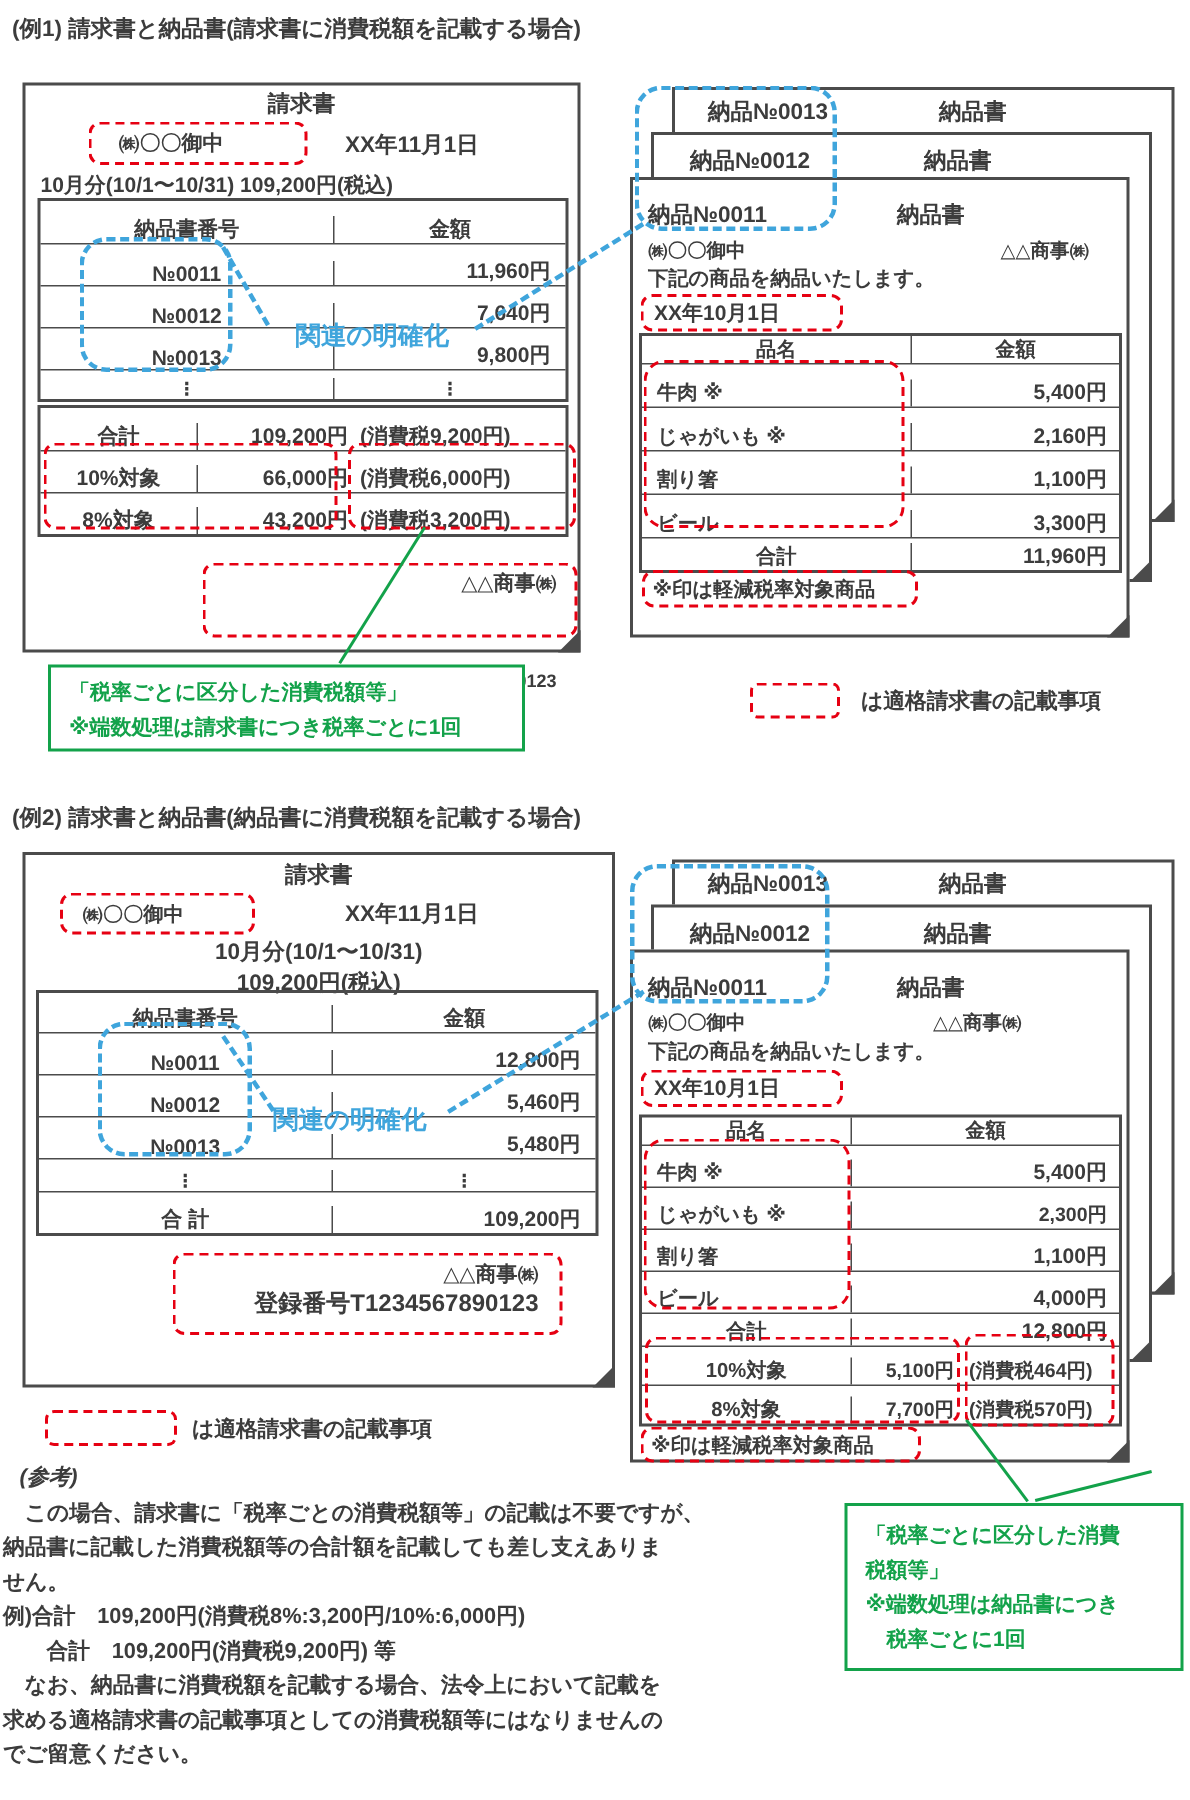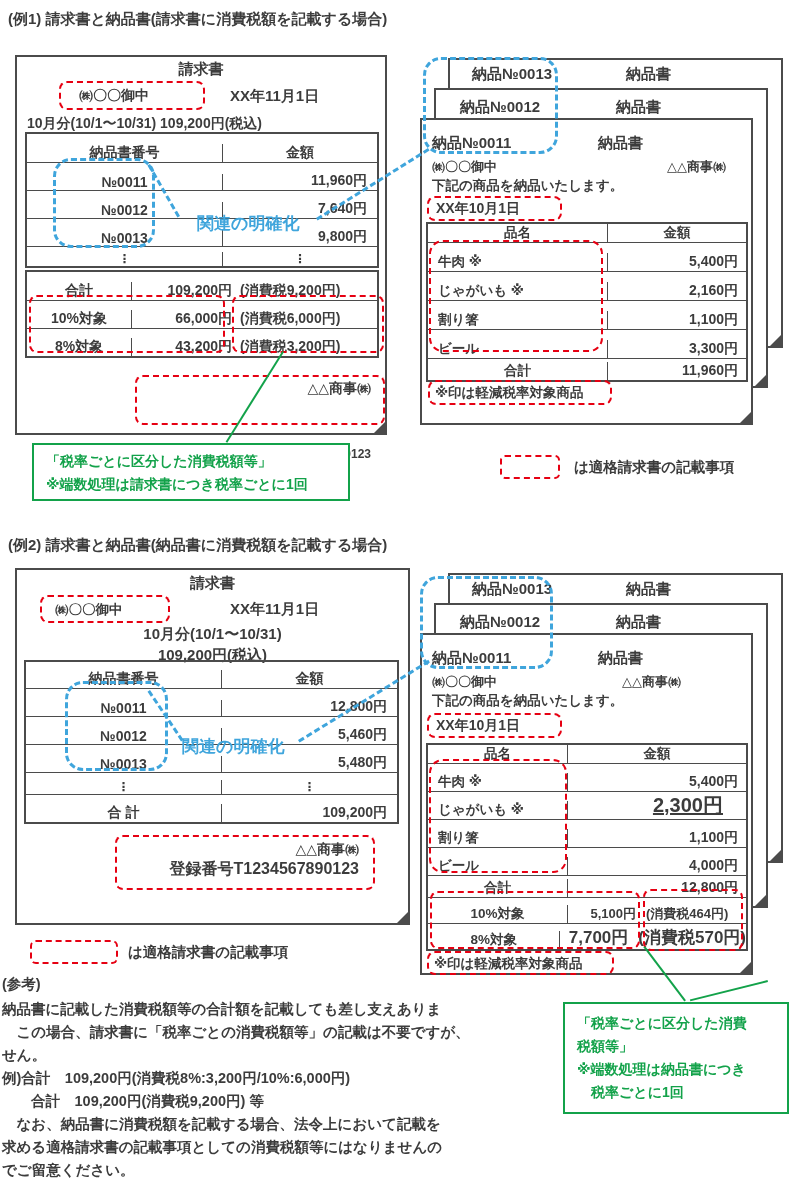--- a/index.html
+++ b/index.html
@@ -232,21 +232,21 @@
       <div class="tr f" style="height:18px;">
         <div class="tc dv ct" style="width:140px;">品名</div>
         <div class="tc ct" style="flex:1;">金額</div>
       </div>
       <div class="tr" style="height:28px;">
         <div class="tc dv" style="width:140px;padding-left:10px;">牛肉  ※</div>
         <div class="tc rg" style="flex:1;padding-right:8px;font-size:14px;">5,400円</div>
       </div>
       <div class="tr" style="height:28px;">
         <div class="tc dv" style="width:140px;padding-left:10px;">じゃがいも ※</div>
-        <div class="tc rg" style="flex:1;padding-right:23px;font-size:20px;text-decoration:underline;">2,300円</div>
+        <div class="tc rg" style="flex:1;padding-right:8px;font-size:13px;">2,300円</div>
       </div>
       <div class="tr" style="height:28px;">
         <div class="tc dv" style="width:140px;padding-left:10px;">割り箸</div>
         <div class="tc rg" style="flex:1;padding-right:8px;font-size:14px;">1,100円</div>
       </div>
       <div class="tr" style="height:28px;">
         <div class="tc dv" style="width:140px;padding-left:10px;">ビール</div>
         <div class="tc rg" style="flex:1;padding-right:8px;font-size:14px;">4,000円</div>
       </div>
       <div class="tr" style="height:22px;">
@@ -255,21 +255,21 @@
       </div>
       <div class="tr" style="height:26px;">
         <div class="tc dv ct" style="width:140px;">10%対象</div>
         <div class="tc" style="flex:1;font-size:13px;">
           <span class="amt" style="width:68px;">5,100円</span>
           <span class="tax" style="margin-left:10px;">(消費税464円)</span>
         </div>
       </div>
       <div class="tr" style="height:26px;">
         <div class="tc dv ct" style="width:140px;">8%対象</div>
-        <div class="tc" style="flex:1;font-size:17px;">
+        <div class="tc" style="flex:1;font-size:13px;">
           <span class="amt" style="width:68px;">7,700円</span>
           <span class="tax" style="margin-left:10px;">(消費税570円)</span>
         </div>
       </div>
     </div>
 
     <div class="rdash" style="left:7px;top:124px;width:138px;height:114px;border-radius:14px;"></div>
     <div class="rdash" style="left:8px;top:256px;width:210px;height:58px;"></div>
     <div class="rdash" style="left:221px;top:254px;width:100px;height:62px;"></div>
     <div class="rdash" style="left:5px;top:316px;width:187px;height:24px;"></div>
@@ -288,24 +288,24 @@
 
   <div class="ln gl" style="left:645px;top:946px;width:68px;transform:rotate(53deg);"></div>
   <div class="ln gl" style="left:768px;top:982px;width:80px;transform:rotate(166deg);"></div>
   <div class="gbox" style="left:563px;top:1002px;width:226px;height:112px;padding:8px 12px;font-size:14px;line-height:23px;">
     <div>「税率ごとに区分した消費</div>
     <div>税額等」</div>
     <div>※端数処理は納品書につき</div>
     <div>　税率ごとに1回</div>
   </div>
 
-  <div class="txt" style="left:2px;top:975px;font-size:14.5px;">(参考)</div>
+  <div class="txt" style="left:13px;top:975px;font-size:14.5px;font-style:italic;">(参考)</div>
   <div style="position:absolute;left:2px;top:998px;width:560px;font-size:14.5px;line-height:23px;">
+    <div>　この場合、請求書に「税率ごとの消費税額等」の記載は不要ですが、</div>
     <div>納品書に記載した消費税額等の合計額を記載しても差し支えありま</div>
-    <div>　この場合、請求書に「税率ごとの消費税額等」の記載は不要ですが、</div>
     <div>せん。</div>
     <div>例)合計　109,200円(消費税8%:3,200円/10%:6,000円)</div>
     <div>　　合計　109,200円(消費税9,200円) 等</div>
     <div>　なお、納品書に消費税額を記載する場合、法令上において記載を</div>
     <div>求める適格請求書の記載事項としての消費税額等にはなりませんの</div>
     <div>でご留意ください。</div>
   </div>
 
 </div>
 

